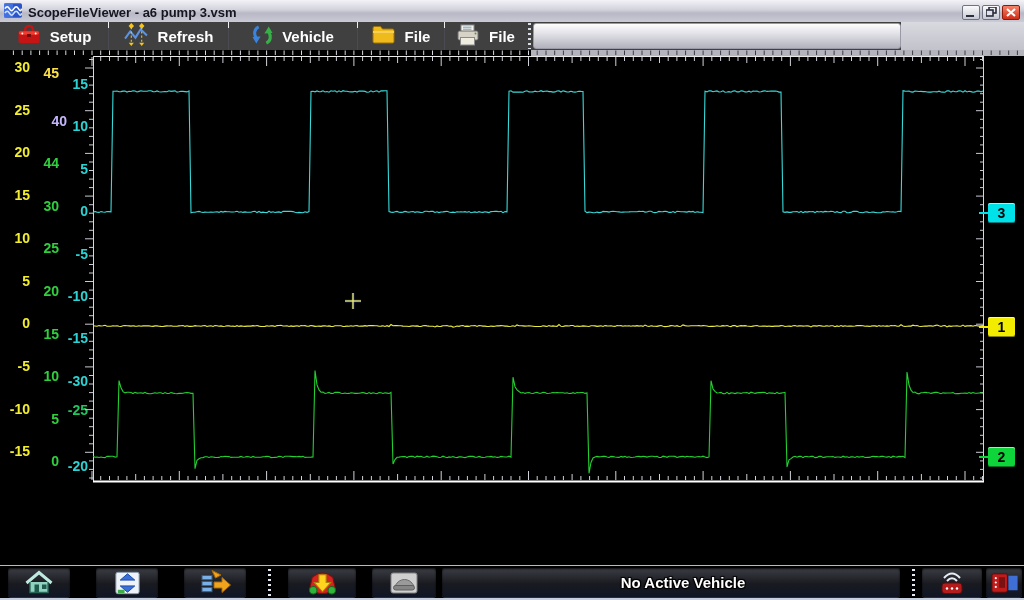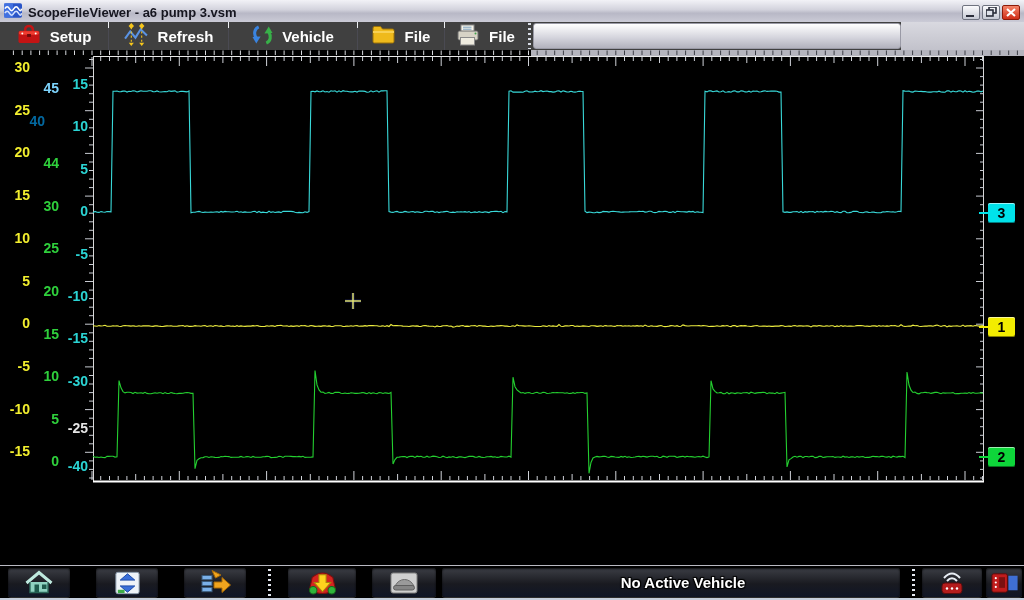--- a/index.html
+++ b/index.html
@@ -158,40 +158,40 @@
       <div class="ylab" style="left: -8px; top: 60px; color: rgb(242, 238, 46);">30</div>
       <div class="ylab" style="left: -8px; top: 102.7px; color: rgb(242, 238, 46);">25</div>
       <div class="ylab" style="left: -8px; top: 145.4px; color: rgb(242, 238, 46);">20</div>
       <div class="ylab" style="left: -8px; top: 188.1px; color: rgb(242, 238, 46);">15</div>
       <div class="ylab" style="left: -8px; top: 230.8px; color: rgb(242, 238, 46);">10</div>
       <div class="ylab" style="left: -8px; top: 273.5px; color: rgb(242, 238, 46);">5</div>
       <div class="ylab" style="left: -8px; top: 316.2px; color: rgb(242, 238, 46);">0</div>
       <div class="ylab" style="left: -8px; top: 358.9px; color: rgb(242, 238, 46);">-5</div>
       <div class="ylab" style="left: -8px; top: 401.6px; color: rgb(242, 238, 46);">-10</div>
       <div class="ylab" style="left: -8px; top: 444.3px; color: rgb(242, 238, 46);">-15</div>
-      <div class="ylab" style="left: 21px; top: 81px; color: #7dd3fc;">45</div>
-      <div class="ylab" style="left: 7px; top: 113.6px; color: #0369a1;">40</div>
+      <div class="ylab" style="left: 21px; top: 66px; color: #fde047;">45</div>
+      <div class="ylab" style="left: 29px; top: 113.6px; color: #c4b5fd;">40</div>
       <div class="ylab" style="left: 21px; top: 156.2px; color: rgb(47, 208, 60);">44</div>
       <div class="ylab" style="left: 21px; top: 198.8px; color: rgb(47, 208, 60);">30</div>
       <div class="ylab" style="left: 21px; top: 241.4px; color: rgb(47, 208, 60);">25</div>
       <div class="ylab" style="left: 21px; top: 284px; color: rgb(47, 208, 60);">20</div>
       <div class="ylab" style="left: 21px; top: 326.6px; color: rgb(47, 208, 60);">15</div>
       <div class="ylab" style="left: 21px; top: 369.2px; color: rgb(47, 208, 60);">10</div>
       <div class="ylab" style="left: 21px; top: 411.8px; color: rgb(47, 208, 60);">5</div>
       <div class="ylab" style="left: 21px; top: 454.4px; color: rgb(47, 208, 60);">0</div>
       <div class="ylab" style="left: 50px; top: 77px; color: rgb(43, 212, 212);">15</div>
       <div class="ylab" style="left: 50px; top: 119.4px; color: rgb(43, 212, 212);">10</div>
       <div class="ylab" style="left: 50px; top: 161.8px; color: rgb(43, 212, 212);">5</div>
       <div class="ylab" style="left: 50px; top: 204.2px; color: rgb(43, 212, 212);">0</div>
       <div class="ylab" style="left: 50px; top: 246.6px; color: rgb(43, 212, 212);">-5</div>
       <div class="ylab" style="left: 50px; top: 289px; color: rgb(43, 212, 212);">-10</div>
       <div class="ylab" style="left: 50px; top: 331.4px; color: rgb(43, 212, 212);">-15</div>
       <div class="ylab" style="left: 50px; top: 373.8px; color: rgb(43, 212, 212);">-30</div>
-      <div class="ylab" style="left: 50px; top: 421px; color: #e5e5e5;">-25</div>
-      <div class="ylab" style="left: 50px; top: 458.6px; color: rgb(43, 212, 212);">-40</div>
+      <div class="ylab" style="left: 50px; top: 403px; color: #22c55e;">-25</div>
+      <div class="ylab" style="left: 50px; top: 458.6px; color: rgb(43, 212, 212);">-20</div>
     </div>
   <div id="markers">
       <div class="marker" style="top: 203px; background: rgb(0, 226, 234);">3</div>
       <div class="marker" style="top: 317px; background: rgb(242, 236, 0);">1</div>
       <div class="marker" style="top: 447px; background: rgb(14, 214, 58);">2</div>
     </div>
 
   <div id="playbar" class="abs">
     <div id="pb-buttons"></div>
 

